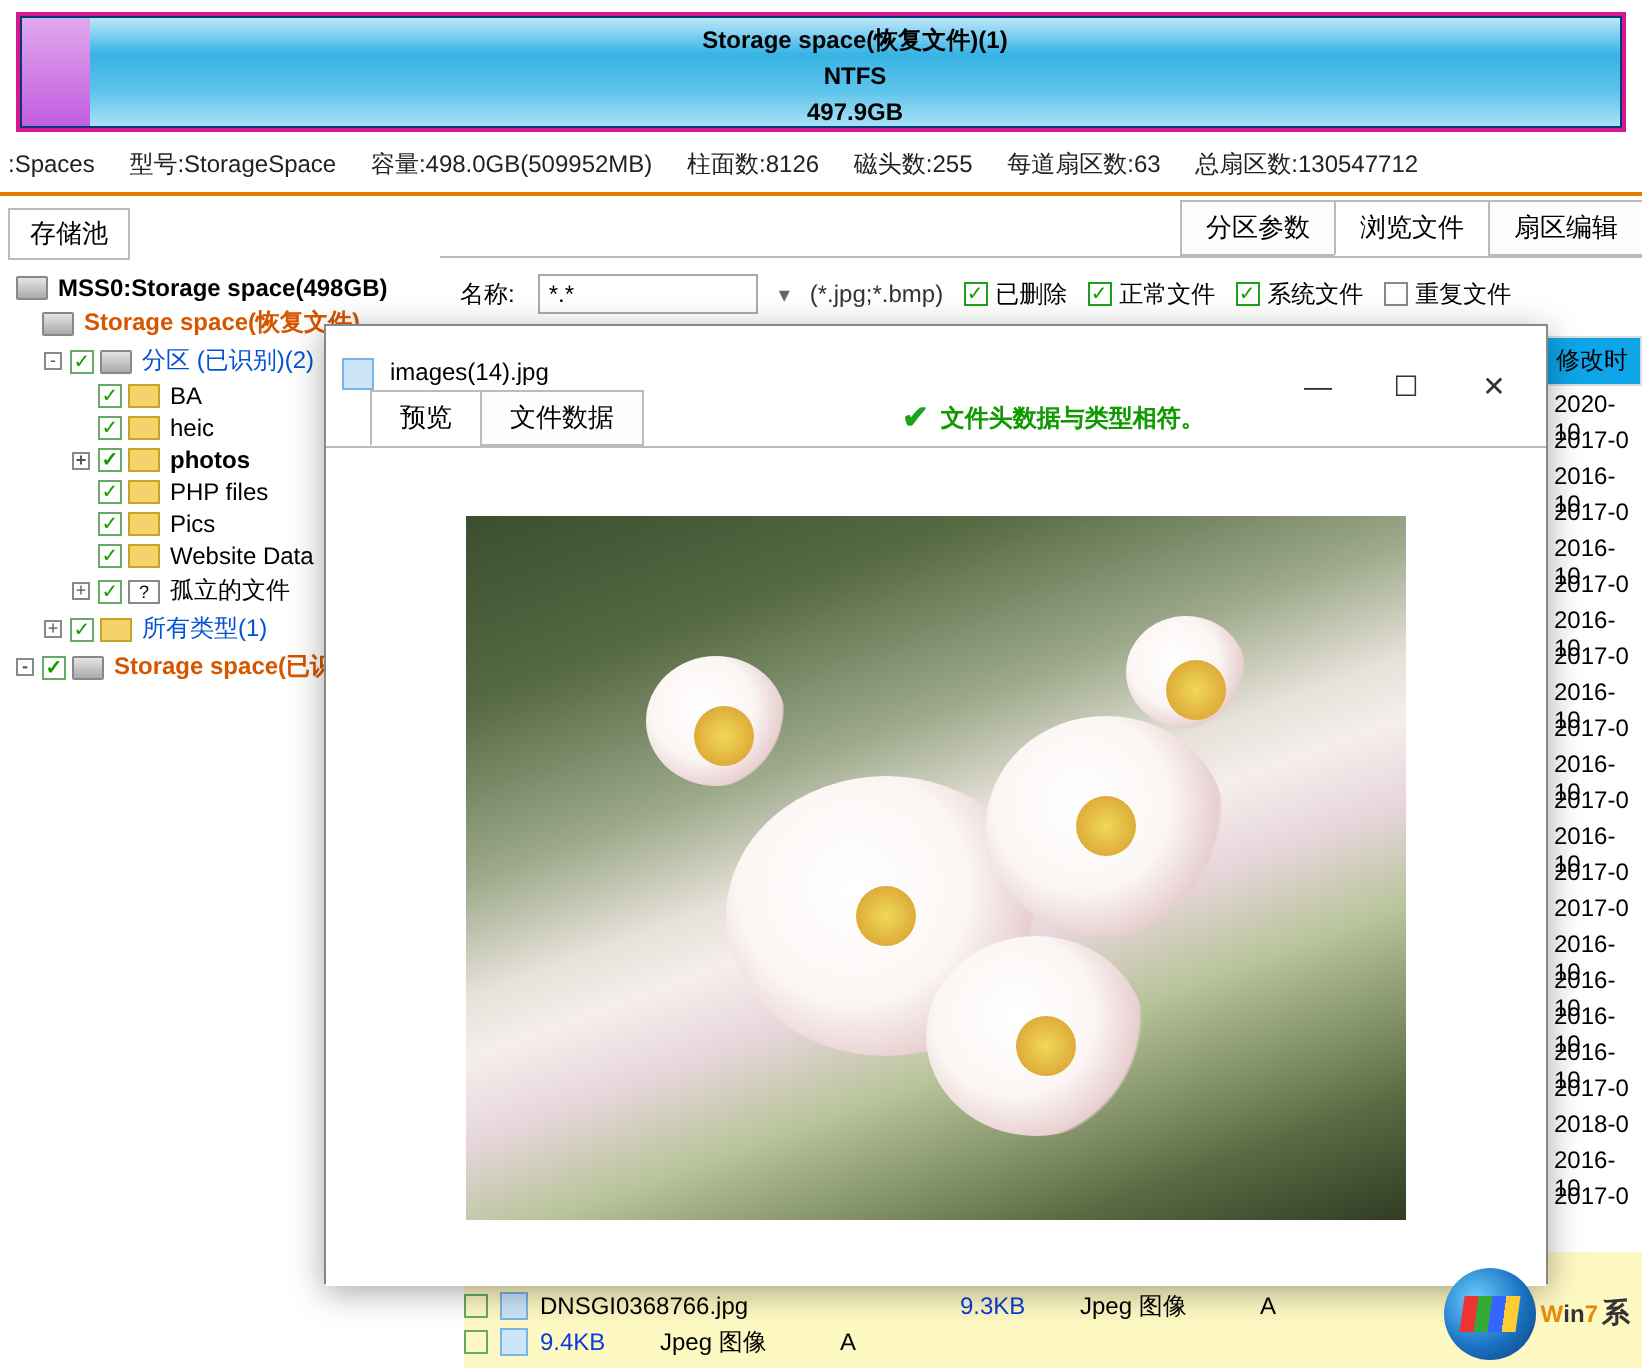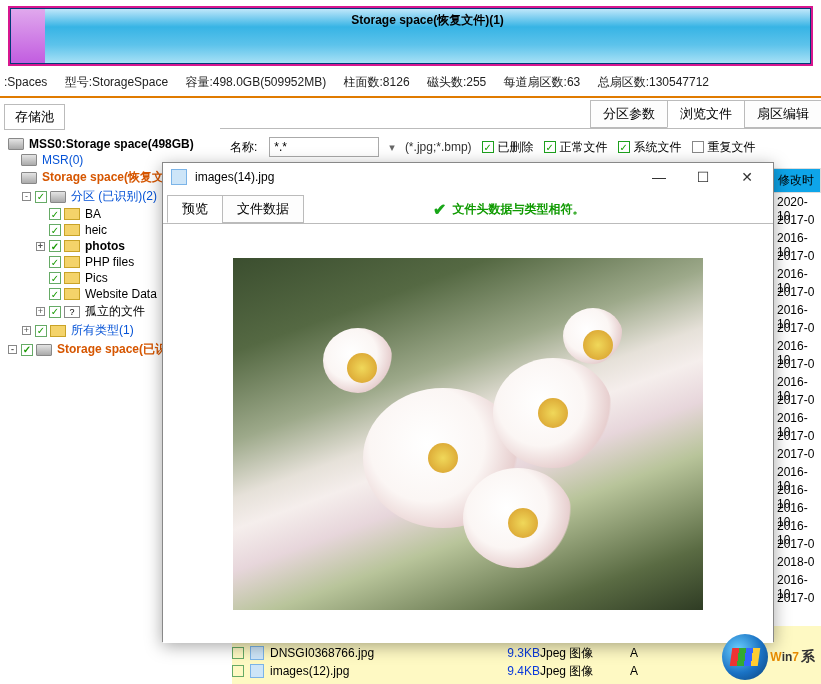--- a/index.html
+++ b/index.html
@@ -50,31 +50,31 @@
 .date-col { position:absolute; right:0; top:168px; width:48px; }
 .date-col .hd { background:#0ea5e9;border:1px solid #ddd;padding:3px 4px;text-align:left; }
 .date-col .dt { padding:2px 4px; height:18px; }
 
 
 .file-list { position:absolute; left:16px; right:0; bottom:0; height:58px; background:#fef9c3; }
 .file-row { display:flex; align-items:center; height:18px; }
 .file-row .chk2 { width:12px;height:12px;border:1px solid #6a6;margin-right:6px; }
 .file-row .ficon { width:14px;height:14px;border:1px solid #7bb4e8;background:#cde5f8;margin-right:6px; }
 .file-name { width:210px; }
-.file-size { width:60px; color:#0b3bdc;text-align:right; }
+.file-size { width:60px; color:#0b3bdc; }
 .file-type { width:90px; }
 .file-attr { width:22px; }
 
 
 .preview-dlg { position:absolute; top:162px; left:162px; width:612px; height:480px; background:#fff; border:1px solid #888; box-shadow:0 4px 16px rgba(0,0,0,.35); }
-.dlg-title { height:28px; display:flex; align-items:center; padding:0 4px 0 8px; }
+.dlg-title { height:28px; display:flex; align-items:flex-start; padding:16px 4px 0 8px; }
 .dlg-title .icon { width:16px;height:16px;border:1px solid #7bb4e8;background:#cde5f8;margin-right:8px; }
 .dlg-title .spacer { flex:1; }
 .dlg-title .wbtn { width:44px;height:28px;display:flex;align-items:center;justify-content:center;font-size:14px;color:#333; }
-.dlg-tabs { display:flex; padding:4px 0 0 4px; }
+.dlg-tabs { display:flex; padding:4px 0 0 22px; }
 .dlg-tab { border:1px solid #bbb; padding:4px 14px; font-size:13px; margin-right:-1px; background:#fdfdfd; }
 .dlg-tab.active { background:#fff; border-bottom:1px solid #fff; }
 .dlg-match { flex:1; color:#0f9a00; font-weight:bold; display:flex;align-items:center;gap:6px; padding-left:130px; }
 .dlg-match .ck { color:#18a618; font-size:16px; }
 .dlg-body { border-top:1px solid #bbb; height:calc(100% - 58px); display:flex;align-items:center;justify-content:center; background:#fff; position:relative; }
 .photo { width:470px; height:352px; background:linear-gradient(160deg,#3b4e2f 0%,#556943 18%,#9da98a 35%,#e6e1d9 46%,#f5eeec 52%,#e7d6db 60%,#b8c49a 70%,#5a6b43 88%,#2f3c24 100%); position:relative; overflow:hidden; }
 .flower { position:absolute; border-radius:50%; background:radial-gradient(circle at 40% 40%,#fff 0%,#fbf6f4 45%,#e7cfcf 70%,transparent 72%); }
 .flower.f1{width:160px;height:140px;left:130px;top:130px}
 .flower.f2{width:120px;height:110px;left:260px;top:100px}
 .flower.f3{width:110px;height:100px;left:230px;top:210px}
@@ -92,20 +92,22 @@
 </style>
 </head>
 <body>
 
 <div class="partition-strip">
   <div class="partition-box">
     <div class="partition-inner">
       <div class="partition-left"></div>
       <div class="partition-info">
         <div>Storage space(恢复文件)(1)</div>
+        <div>NTFS</div>
+        <div>497.9GB</div>
       </div>
     </div>
   </div>
 </div>
 
 <div class="status-line">
   <span>:Spaces</span>
   <span>型号:StorageSpace</span>
   <span>容量:498.0GB(509952MB)</span>
   <span>柱面数:8126</span>
@@ -114,25 +116,20 @@
   <span>总扇区数:130547712</span>
 </div>
 <div class="status-border"></div>
 
 <div class="left-pane">
   <div class="storage-tab">存储池</div>
   <div class="tree-root">
     <div class="tree-item bold">
         <span class="hdisk"></span>
         <span>MSS0:Storage space(498GB)</span>
-      </div>
-    <div class="tree-item link">
-        <span class="sq blank"></span>
-        <span class="hdisk"></span>
-        <span>MSR(0)</span>
       </div>
     <div class="tree-item orange">
         <span class="sq blank"></span>
         <span class="hdisk"></span>
         <span>Storage space(恢复文件)</span>
       </div>
     <div class="tree-item lvl1 link">
         <span class="sq">-</span>
         <span class="chk">✓</span>
         <span class="hdisk"></span>
@@ -268,21 +265,20 @@
         <span class="chk2"></span>
         <span class="ficon"></span>
         <span class="file-name">DNSGI0368766.jpg</span>
         <span class="file-size">9.3KB</span>
         <span class="file-type">Jpeg 图像</span>
         <span class="file-attr">A</span>
       </div>
       <div class="file-row">
         <span class="chk2"></span>
         <span class="ficon"></span>
-        <span class="file-name">images(12).jpg</span>
         <span class="file-size">9.4KB</span>
         <span class="file-type">Jpeg 图像</span>
         <span class="file-attr">A</span>
       </div>
     </div>
 </div>
 
 <div class="preview-dlg">
   <div class="dlg-title">
     <span class="icon"></span>

